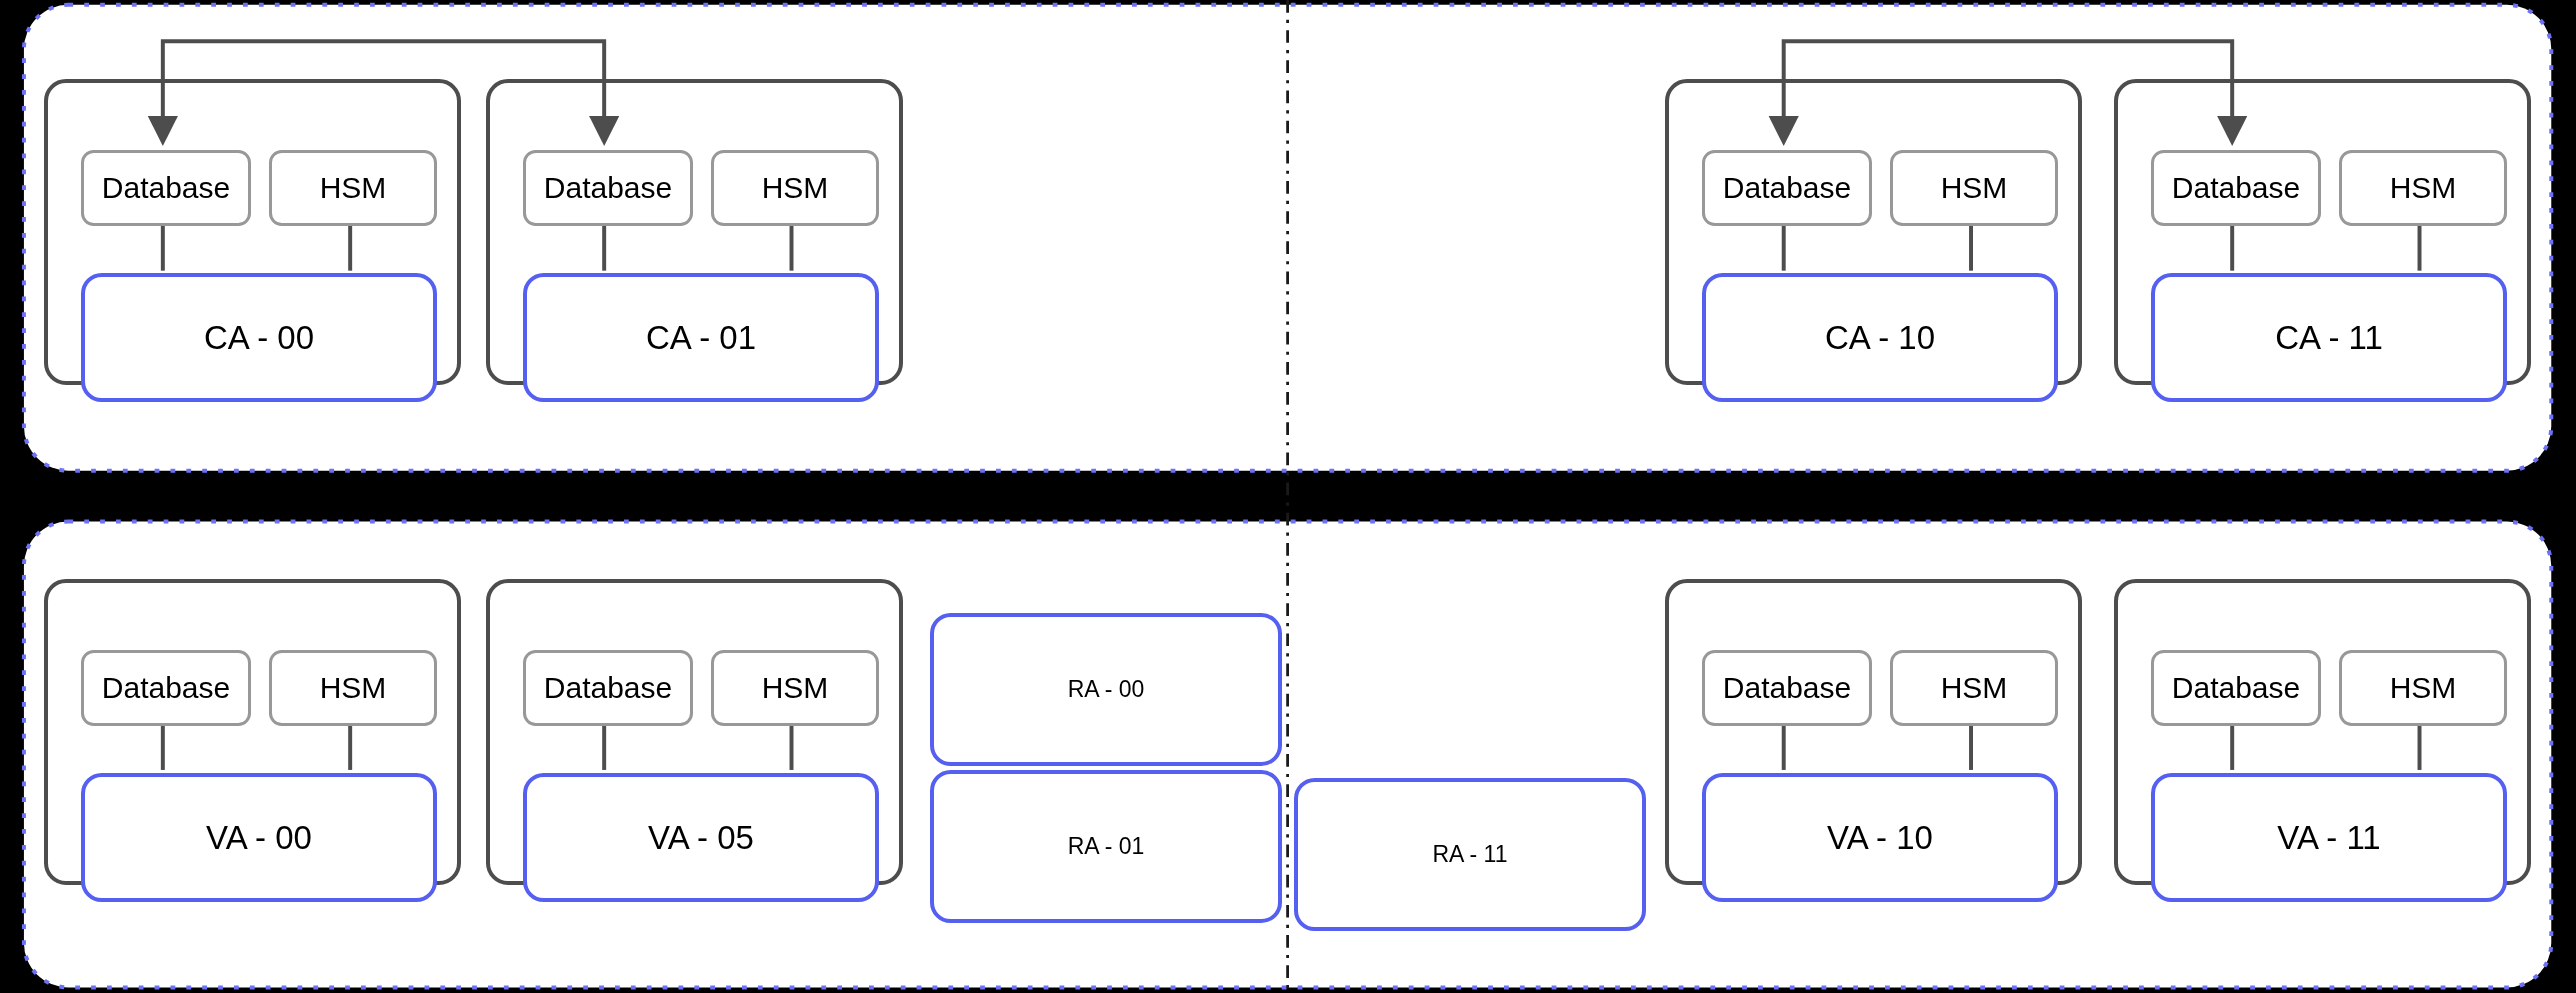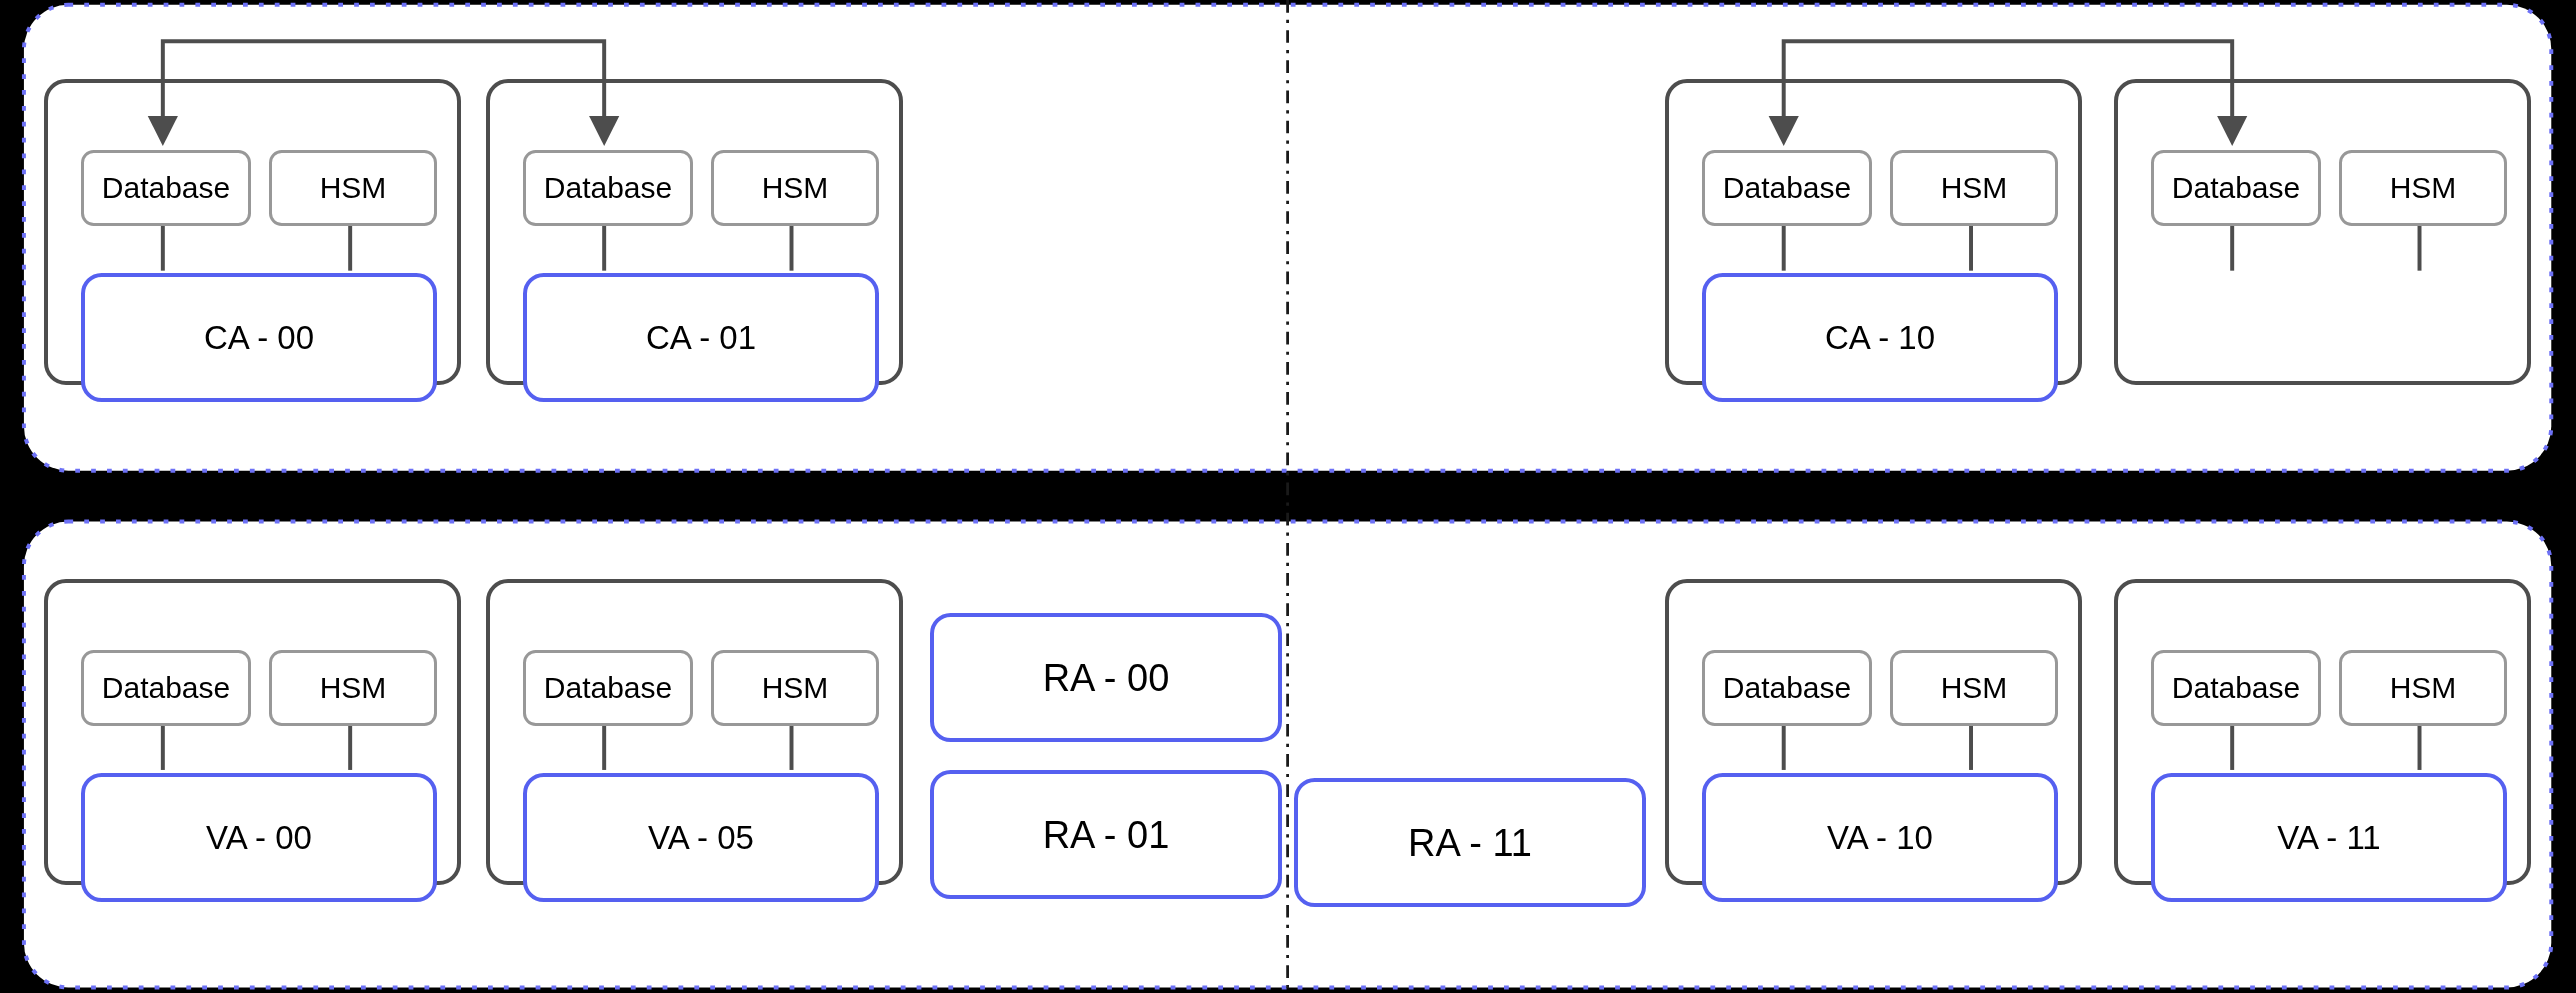--- a/index.html
+++ b/index.html
@@ -94,29 +94,29 @@
     align-items:center;
     justify-content:center;
     font-size:33px;
     line-height:1;
     color:var(--text,#000);
     white-space:nowrap;
   }
   .ra-node{
     position:absolute;
     width:352px;
-    height:129px;
+    height:153px;
     box-sizing:border-box;
     background:var(--section-fill,#fff);
     border:4px solid var(--node-border,#5560f0);
     border-radius:20.6px;
     display:flex;
     align-items:center;
     justify-content:center;
-    font-size:38px;
+    font-size:23px;
     line-height:1;
     color:var(--text,#000);
     white-space:nowrap;
   }
   .ra-pos-0{left:930px;top:613px;}
   .ra-pos-1{left:1294px;top:613px;}
   .ra-pos-2{left:930px;top:770px;}
   .ra-pos-3{left:1294px;top:778px;}
 </style>
 </head>
@@ -172,20 +172,21 @@
 
   <div class="group grp-ca gx2">
     <div class="comp db">Database</div>
     <div class="comp hsm">HSM</div>
     <div class="node">CA - 10</div>
   </div>
 
   <div class="group grp-ca gx3">
     <div class="comp db">Database</div>
     <div class="comp hsm">HSM</div>
+    <div class="node">CA - 11</div>
   </div>
 
   <div class="group grp-va gx0">
     <div class="comp db">Database</div>
     <div class="comp hsm">HSM</div>
     <div class="node">VA - 00</div>
   </div>
 
   <div class="group grp-va gx1">
     <div class="comp db">Database</div>

